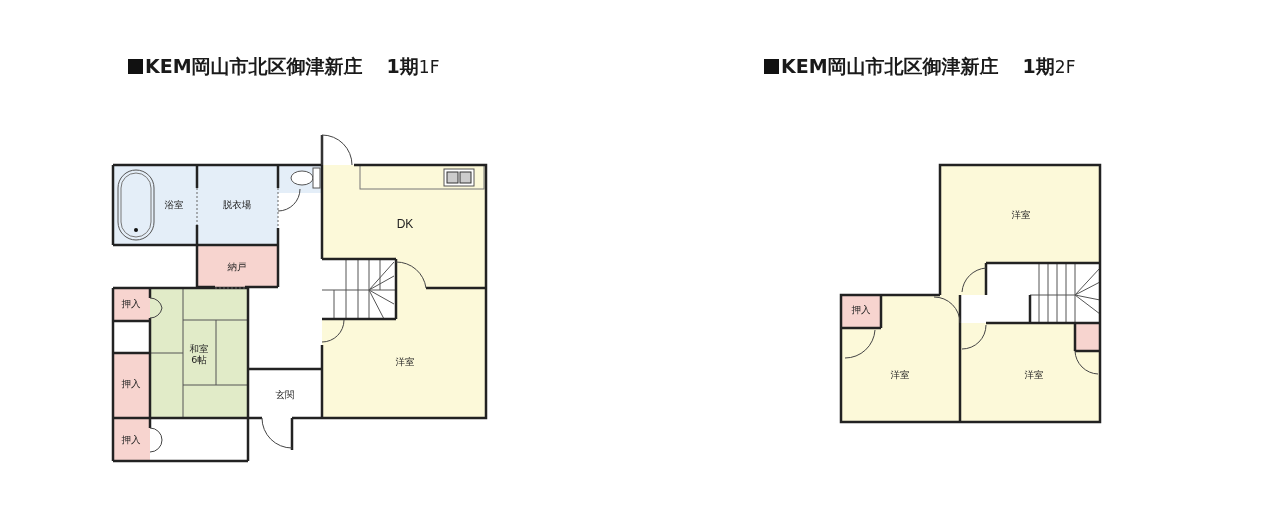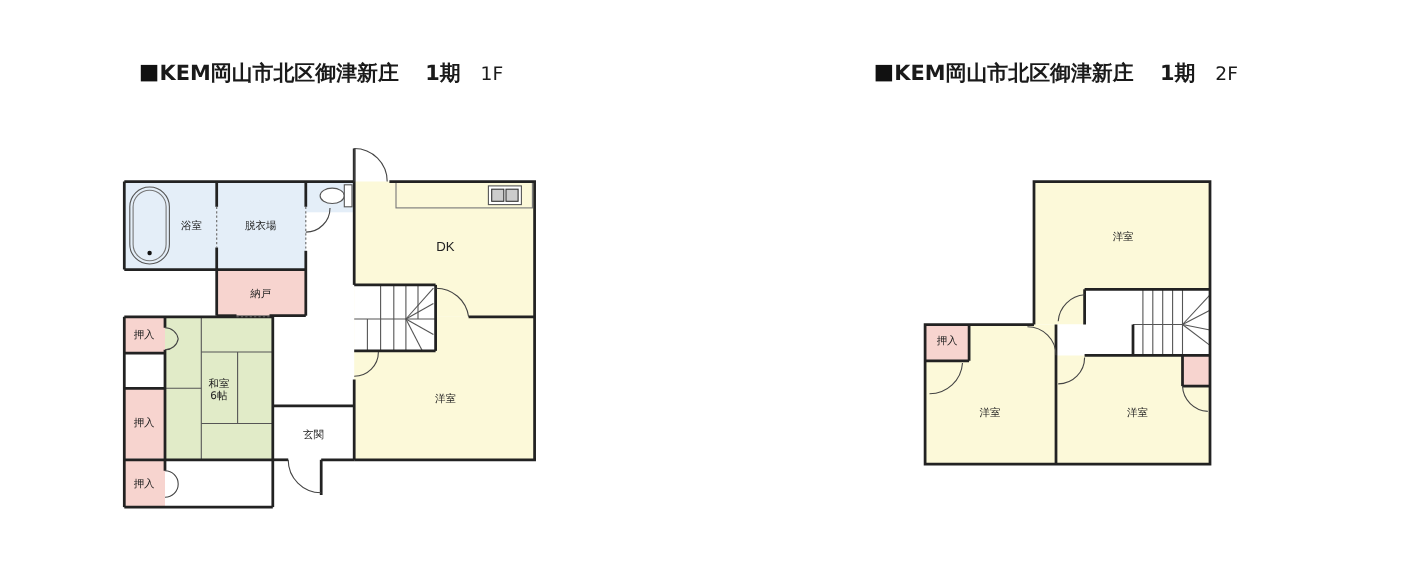--- a/index.html
+++ b/index.html
@@ -1,32 +1,32 @@
 <!DOCTYPE html>
 <html><head>
 <meta charset="utf-8">
 <style>
   html, body { margin:0; padding:0; background:#ffffff; }
   body { width:1280px; height:516px; position:relative; overflow:hidden; font-family:"DejaVu Sans","Liberation Sans",sans-serif; }
   .title { position:absolute; top:54px; font-size:19px; font-weight:bold; color:#1a1a1a; white-space:nowrap; letter-spacing:0; }
   .title .sq { display:inline-block; width:15px; height:15px; background:#111; margin-right:2px; vertical-align:-1px; }
   .title .phase { margin-left:24px; }
-  .title .floor { margin-left:18px; font-weight:normal; font-size:17px; }
+  .title .floor { font-weight:normal; font-size:17px; }
   svg { position:absolute; left:0; top:0; }
   .lbl { font-family:"DejaVu Sans","Liberation Sans",sans-serif; font-size:9.5px; fill:#222; text-anchor:middle; }
   .lblb { font-family:"Liberation Sans","DejaVu Sans",sans-serif; font-size:12px; fill:#222; text-anchor:middle; }
 </style>
 </head>
 <body>
 
 <div class="title" style="left:128px;">
   <span class="sq"></span><span>KEM岡山市北区御津新庄</span><span class="phase">1期</span><span class="floor">1F</span>
 </div>
 
-<div class="title" style="left:796px;">
+<div class="title" style="left:764px;">
   <span class="sq"></span><span>KEM岡山市北区御津新庄</span><span class="phase">1期</span><span class="floor">2F</span>
 </div>
 
 <svg width="1280" height="516" viewBox="0 0 1280 516">
 
   <g>
 
     <rect x="113" y="165" width="84" height="80" fill="#e4eef8"></rect>
     <rect x="197" y="165" width="81" height="80" fill="#e4eef8"></rect>
     <rect x="278" y="165" width="44" height="28" fill="#e4eef8"></rect>

